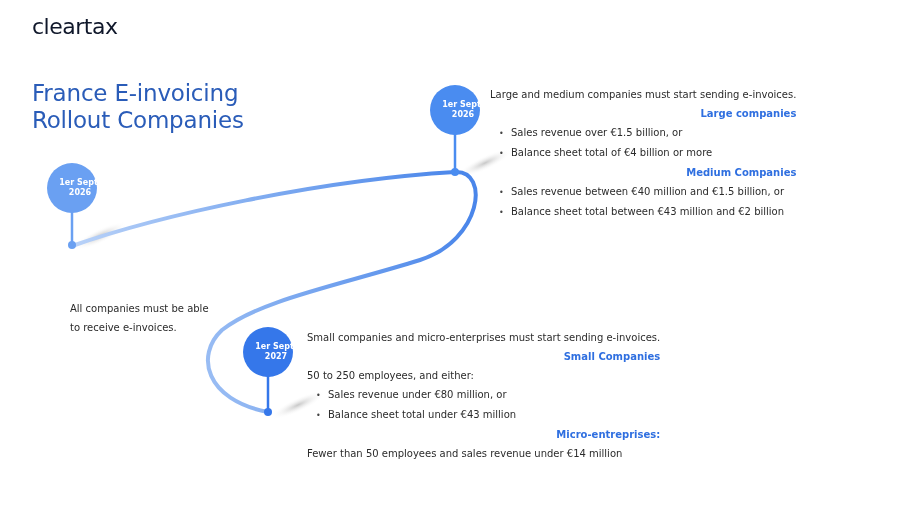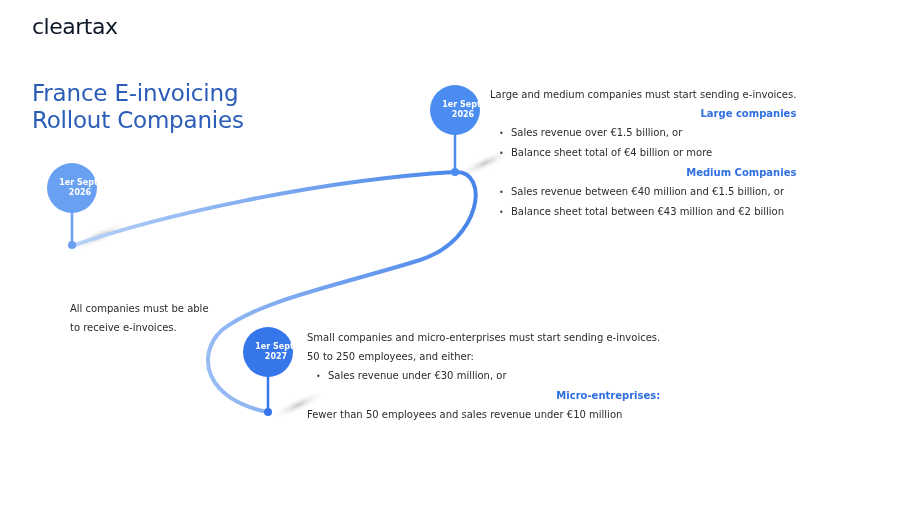--- a/index.html
+++ b/index.html
@@ -88,17 +88,19 @@
   <div class="h">Large companies</div>
   <div class="b">Sales revenue over €1.5 billion, or</div>
   <div class="b">Balance sheet total of €4 billion or more</div>
   <div class="h">Medium Companies</div>
   <div class="b">Sales revenue between €40 million and €1.5 billion, or</div>
   <div class="b">Balance sheet total between €43 million and €2 billion</div>
 </div>
 
 <div class="txt" style="left:307px; top:328px;">
   <div>Small companies and micro-enterprises must start sending e-invoices.</div>
+  <div class="h">Small Companies</div>
   <div>50 to 250 employees, and either:</div>
-  <div class="b">Sales revenue under €30 million, or</div>
+  <div class="b">Sales revenue under €80 million, or</div>
+  <div class="b">Balance sheet total under €43 million</div>
   <div class="h">Micro-entreprises:</div>
-  <div>Fewer than 50 employees and sales revenue under €10 million</div>
+  <div>Fewer than 50 employees and sales revenue under €14 million</div>
 </div>
 
 </body></html>

